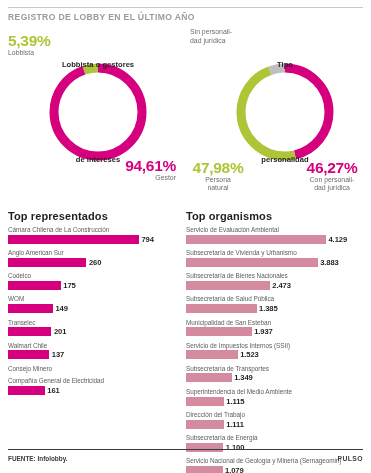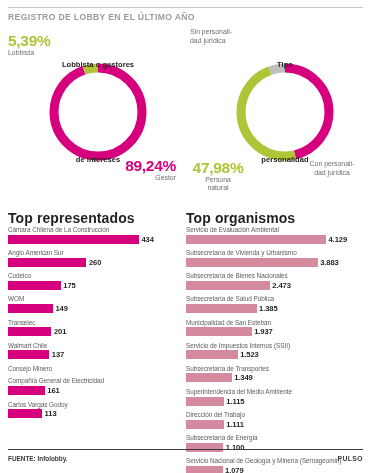--- a/index.html
+++ b/index.html
@@ -33,21 +33,21 @@
   .pct.magenta{color:#d6007f;}
   .pct.grey{color:#b9b9b9;}
   .lbl{font-size:6.9px;color:#6d6d6d;line-height:1.25;}
 
   .cal{position:absolute;}
   .cal.right{text-align:right;}
   .cal.center{text-align:center;}
 
   
   .sec-title{
-    position:absolute;font-size:14px;font-weight:bold;color:#231f20;letter-spacing:.1px;
+    position:absolute;font-size:11px;font-weight:bold;color:#231f20;letter-spacing:.1px;
   }
   .col{position:absolute;top:226px;}
   .bar-label{
     font-size:6.4px;color:#5d5d5d;white-space:nowrap;line-height:1.1;letter-spacing:-.05px;
   }
   .bar-line{position:relative;display:flex;align-items:center;margin-top:1.5px;}
   .bar{height:9px;}
   .bar-val{
     font-size:7.6px;font-weight:bold;color:#231f20;margin-left:2.5px;white-space:nowrap;
     letter-spacing:-.1px;
@@ -79,21 +79,21 @@
         <span>Lobbista o gestores</span>
         <span>de intereses</span>
       </div>
     </div>
   </div>
   <div class="cal" style="left:8px;top:33px;">
     <div class="pct green">5,39%</div>
     <div class="lbl">Lobbista</div>
   </div>
   <div class="cal right" style="left:88px;top:158px;width:88px;">
-    <div class="pct magenta">89,24%</div>
+    <div class="pct magenta">94,61%</div>
     <div class="lbl">Gestor</div>
   </div>
 
   <div class="donut-wrap" style="left:233px;top:60px;">
     <div class="donut">
       <svg viewBox="0 0 104 104">
         <g id="right-donut-segs">
             <circle cx="52" cy="52" r="44" fill="none" stroke="#bfbfbf" stroke-width="9" stroke-dasharray="15.896458827164352 260.5636946887374" stroke-dashoffset="15.896458827164352" transform="rotate(-90 52 52)"></circle>
             <circle cx="52" cy="52" r="44" fill="none" stroke="#d6007f" stroke-width="9" stroke-dasharray="127.91811303180776 148.54204048409397" stroke-dashoffset="0" transform="rotate(-90 52 52)"></circle>
             <circle cx="52" cy="52" r="44" fill="none" stroke="#b0c437" stroke-width="9" stroke-dasharray="132.64558165692966 143.8145718589721" stroke-dashoffset="-127.91811303180775" transform="rotate(-90 52 52)"></circle>
@@ -108,33 +108,34 @@
   <div class="cal" style="left:190px;top:28px;width:56px;">
     <div class="lbl">Sin personali-</div>
     <div class="lbl">dad jurídica</div>
   </div>
   <div class="cal center" style="left:185px;top:160px;width:66px;">
     <div class="pct green">47,98%</div>
     <div class="lbl">Persona</div>
     <div class="lbl">natural</div>
   </div>
   <div class="cal center" style="left:296px;top:160px;width:72px;">
+    <div class="pct magenta">46,27%</div>
     <div class="lbl">Con personali-</div>
     <div class="lbl">dad jurídica</div>
   </div>
 
   <div class="sec-title" style="left:8px;top:210px;">Top representados</div>
   <div class="sec-title" style="left:186px;top:210px;">Top organismos</div>
 
   <div class="col" id="col-left" style="left:8px;width:175px;">
       <div class="row">
         <div class="bar-label">Cámara Chilena de La Construcción</div>
         <div class="bar-line">
           <div class="bar" style="width: 131px; background: rgb(214, 0, 127);"></div>
-          <div class="bar-val">434</div>
+          <div class="bar-val">794</div>
         </div>
       </div>
       <div class="row">
         <div class="bar-label">Anglo American Sur</div>
         <div class="bar-line">
           <div class="bar" style="width: 78.4793px; background: rgb(214, 0, 127);"></div>
           <div class="bar-val">260</div>
         </div>
       </div>
       <div class="row">
@@ -166,27 +167,20 @@
         </div>
       </div>
       <div class="row">
         <div class="bar-label">Consejo Minero</div>
       </div>
       <div class="row">
         <div class="bar-label">Compañía General de Electricidad</div>
         <div class="bar-line">
           <div class="bar" style="width: 36.8249px; background: rgb(214, 0, 127);"></div>
           <div class="bar-val">161</div>
-        </div>
-      </div>
-      <div class="row">
-        <div class="bar-label">Carlos Vargas Godoy</div>
-        <div class="bar-line">
-          <div class="bar" style="width: 34.1083px; background: rgb(214, 0, 127);"></div>
-          <div class="bar-val">113</div>
         </div>
       </div>
     </div>
   <div class="col" id="col-right" style="left:186px;width:180px;">
       <div class="row">
         <div class="bar-label">Servicio de Evaluación Ambiental</div>
         <div class="bar-line">
           <div class="bar" style="width: 140px; background: rgb(212, 138, 159);"></div>
           <div class="bar-val">4.129</div>
         </div>

